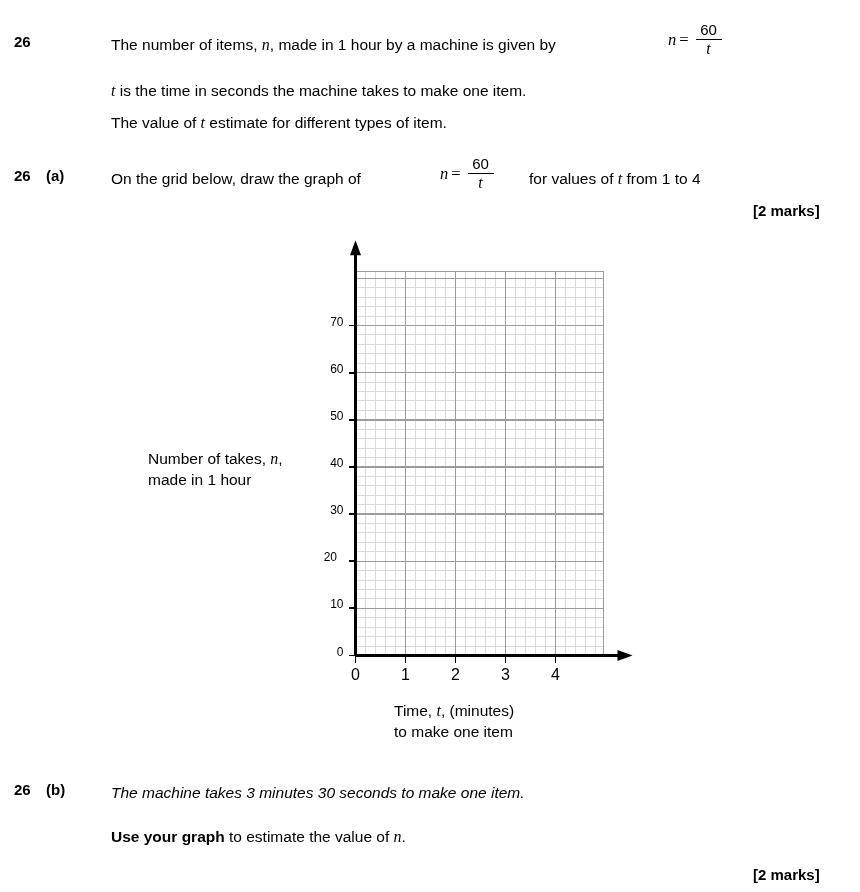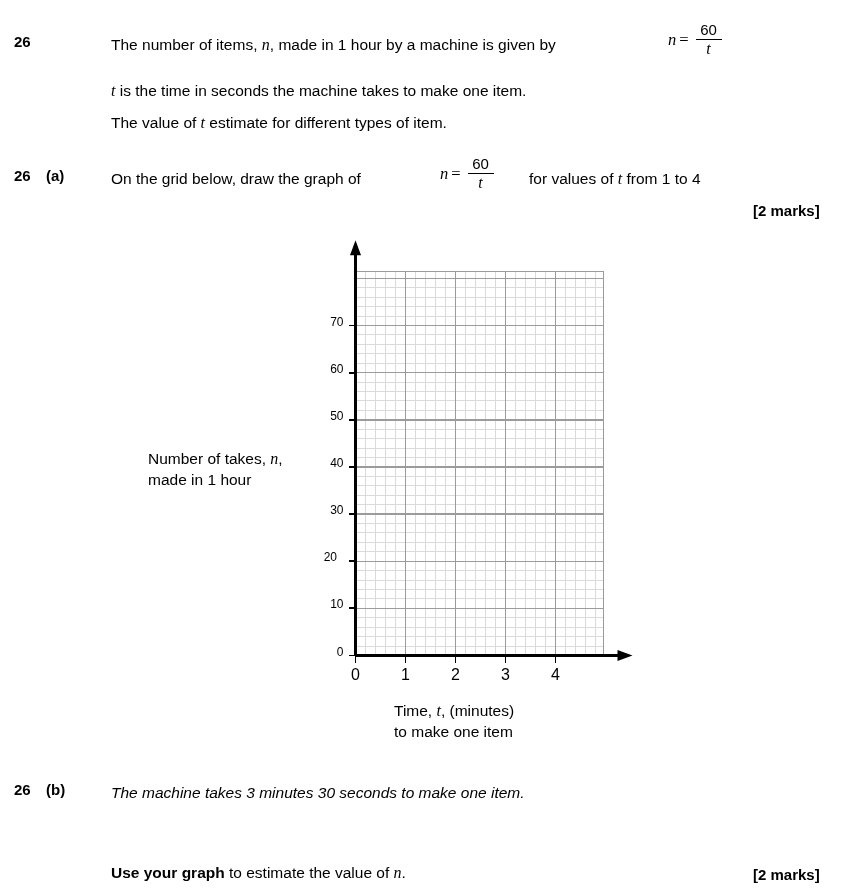--- a/index.html
+++ b/index.html
@@ -296,17 +296,17 @@
       <div class="tick-label-x" style="left: 435.5px; top: 665.5px; width: 40px;">2</div>
       <div class="tick-label-x" style="left: 485.5px; top: 665.5px; width: 40px;">3</div>
       <div class="tick-label-x" style="left: 535.5px; top: 665.5px; width: 40px;">4</div>
     </div>
 
   <div class="qnum" style="left:14px; top:781px;">26</div>
   <div class="qpart" style="left:46px; top:781px;">(b)</div>
 
   <div class="body-text" style="left:111px; top:781px;font-style:italic;">The machine takes 3 minutes 30 seconds to make one item.</div>
 
-  <div class="body-text" style="left:111px; top:825px;margin-top:36px;"><span class="bold-inline">Use your graph</span><span> to estimate the value of </span><span class="italic-var">n</span><span>.</span></div>
+  <div class="body-text" style="left:111px; top:825px;"><span class="bold-inline">Use your graph</span><span> to estimate the value of </span><span class="italic-var">n</span><span>.</span></div>
 
   <div class="marks" style="left:753px; top:866px;">[2 marks]</div>
 
 </div>
 
 </body></html>

